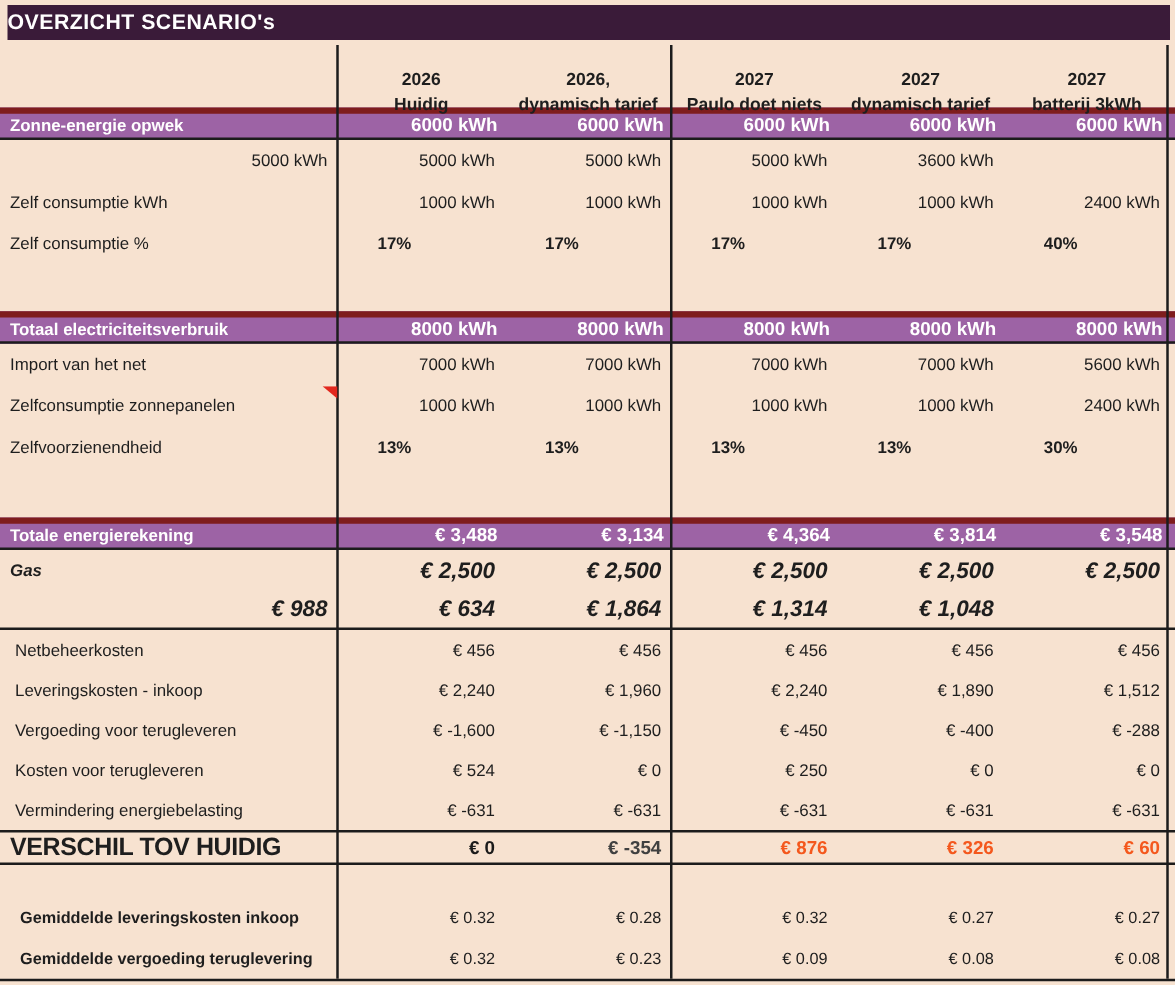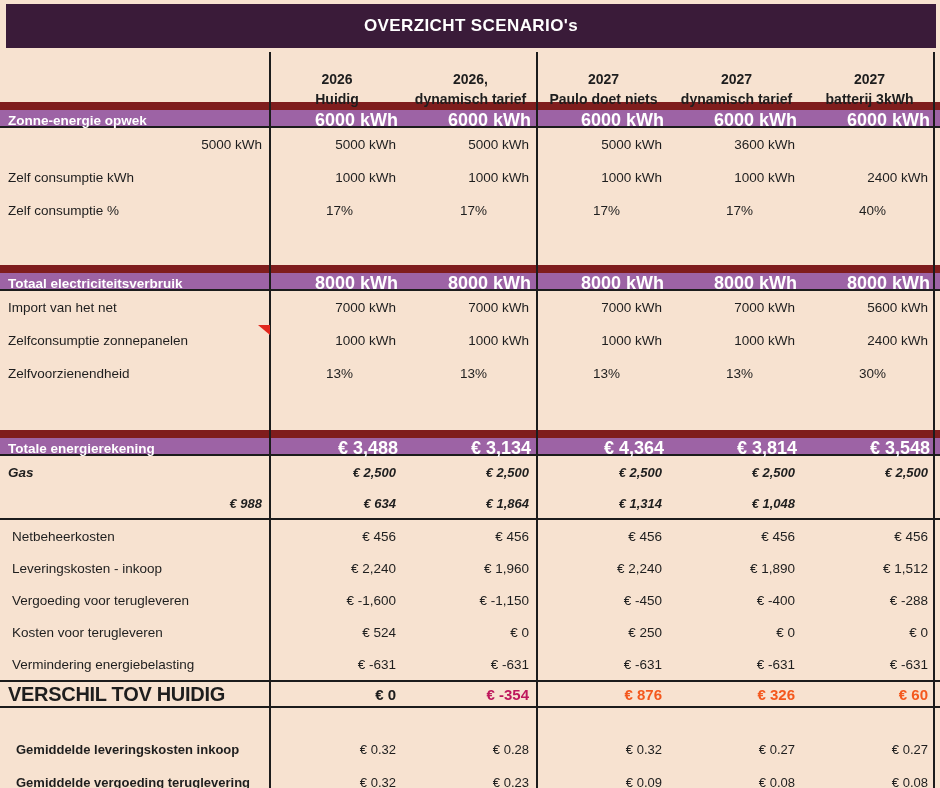--- a/index.html
+++ b/index.html
@@ -4,67 +4,67 @@
 <style>
   html,body{margin:0;padding:0;}
   body{
     width:940px;height:788px;overflow:hidden;
     background:#f7e2d0;
     font-family:"Liberation Sans","DejaVu Sans",sans-serif;
     color:#1e1e1e;
     -webkit-font-smoothing:antialiased;
   }
   .titlebar{
-    margin:4px 4px 4px 6px;height:44px;
+    margin:4px 4px 4px 6px;height:28px;
     background:#3a1b39;color:#fff;
-    display:flex;align-items:center;justify-content:center;
+    display:flex;align-items:center;justify-content:flex-start;
     font-size:17px;font-weight:bold;letter-spacing:.4px;
   }
   .table{position:relative;width:940px;border-bottom:2px solid #1c1c1c;}
   .vline{position:absolute;top:0;bottom:0;width:2px;background:#1c1c1c;z-index:5;}
   .vline.v1{left:269px;}
   .vline.v2{left:536px;}
   .vline.v3{left:933px;}
   .grid{display:grid;grid-template-columns:270px 134px 133px 133px 133px 133px;box-sizing:border-box;}
   .headerrow{height:50px;align-items:end;padding-bottom:0;}
   .colhead{
     text-align:center;font-weight:bold;font-size:14px;line-height:1.4;
     padding-bottom:6px;white-space:nowrap;margin-top:18px;
   }
   .band{
     height:26px;background:#9d63a5;color:#fff;font-weight:bold;
-    border-top:8px solid #7f1d1d;border-bottom:2px solid #1c1c1c;
+    border-top:5px solid #7f1d1d;border-bottom:2px solid #1c1c1c;
     align-items:center;font-size:13.5px;
   }
   .band .label{padding-left:8px;}
-  .band .val{text-align:right;padding-right:6px;font-size:18px;}
+  .band .val{text-align:right;padding-right:6px;font-size:15px;}
   .row{height:33px;align-items:center;font-size:13.5px;}
   .row .label{padding-left:8px;}
   .row .val{text-align:right;padding-right:8px;}
-  .row .val.pct{text-align:left;padding-left:56px;}
+  .row .val.pct{text-align:left;padding-left:32px;font-weight:bold;}
   .row.italicrow{height:32px;font-style:italic;font-weight:bold;}
-  .row.italicrow .val{font-size:13px;}
+  .row.italicrow .val{font-size:18px;}
   .row.lastitalic{border-bottom:2px solid #1c1c1c;}
   .row.sub{height:32px;}
   .row.sub .label{padding-left:12px;}
   .spacer{width:100%;}
   .sp1{height:38px;}
   .sp2{height:40px;}
   .sp3{height:25px;}
   .verschil{
     height:28px;align-items:center;
     border-top:2px solid #1c1c1c;border-bottom:2px solid #1c1c1c;
   }
   .verschil .label{
     padding-left:8px;font-weight:bold;font-size:20px;letter-spacing:-.3px;
     font-family:"Liberation Sans",sans-serif;white-space:nowrap;
   }
   .verschil .val{text-align:right;padding-right:8px;font-weight:bold;font-size:15px;}
   .val.neutral{color:#1b1b1b;}
-  .val.good{color:#be185d;}
+  .val.good{color:#404040;}
   .val.bad{color:#f4581d;}
   .row.avg{height:33px;}
   .row.avg .label{font-weight:bold;font-size:13px;padding-left:16px;}
   .row.avg .val{font-size:13px;}
   .marker{position:absolute;left:258px;top:273px;z-index:6;line-height:0;}
 </style>
 </head>
 <body>
 
 <div class="titlebar">

